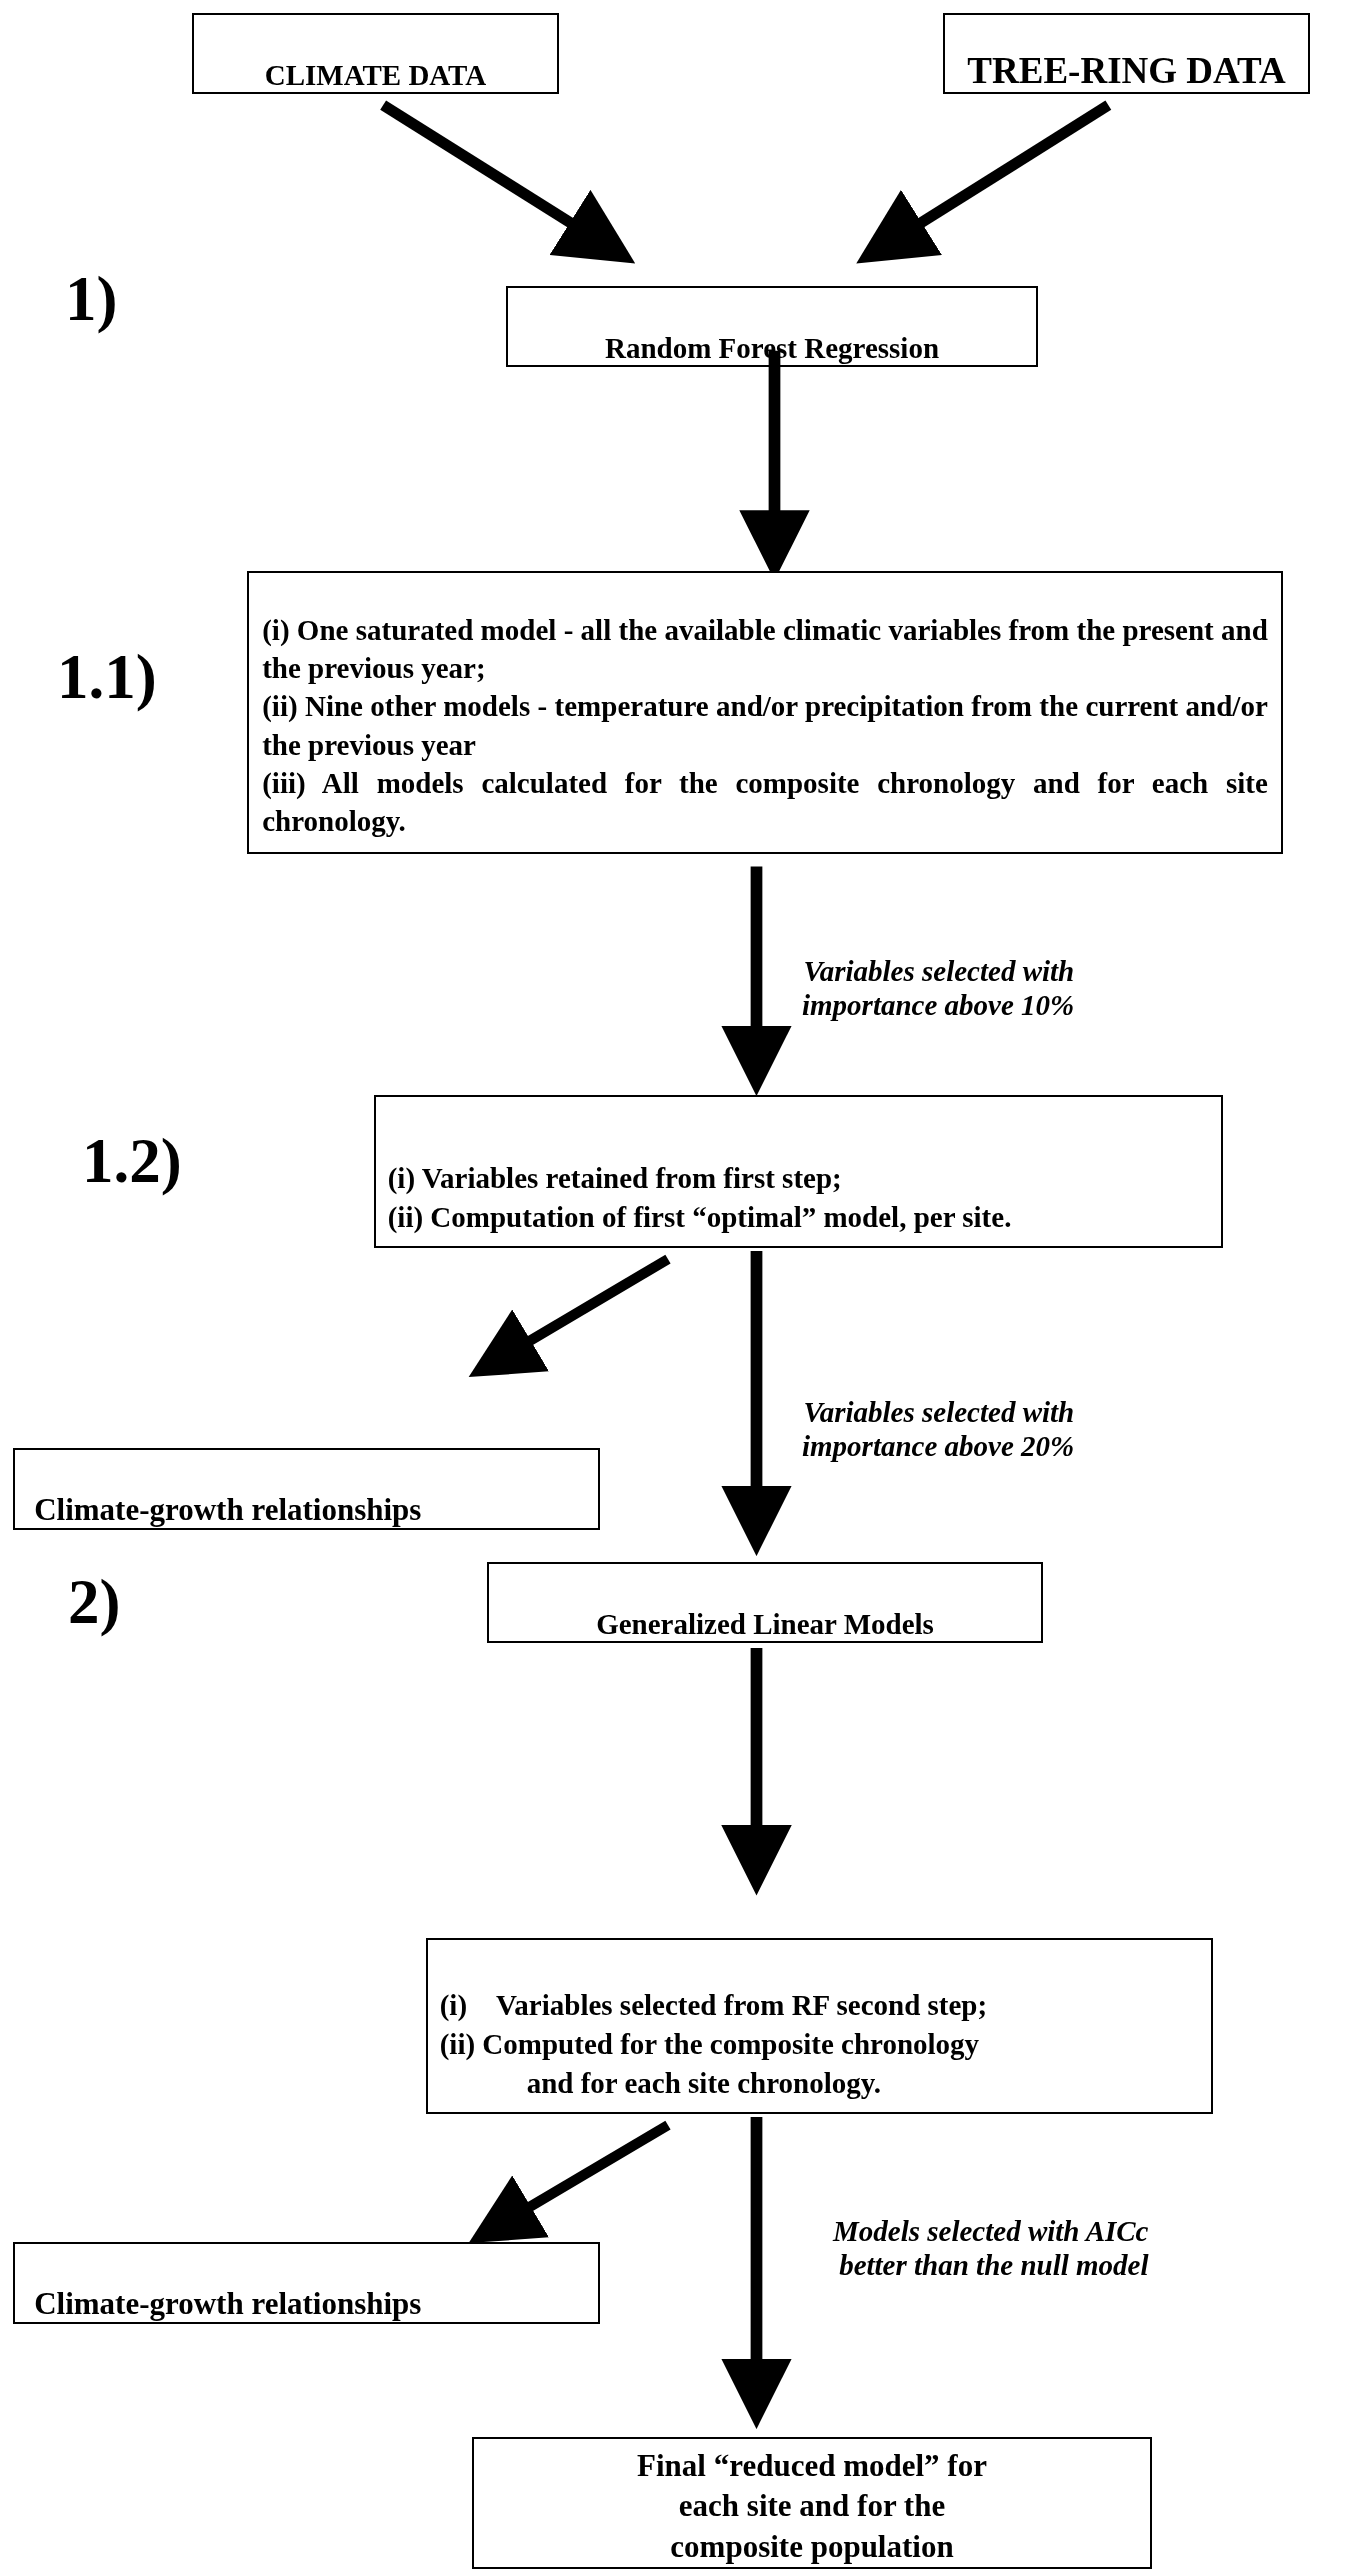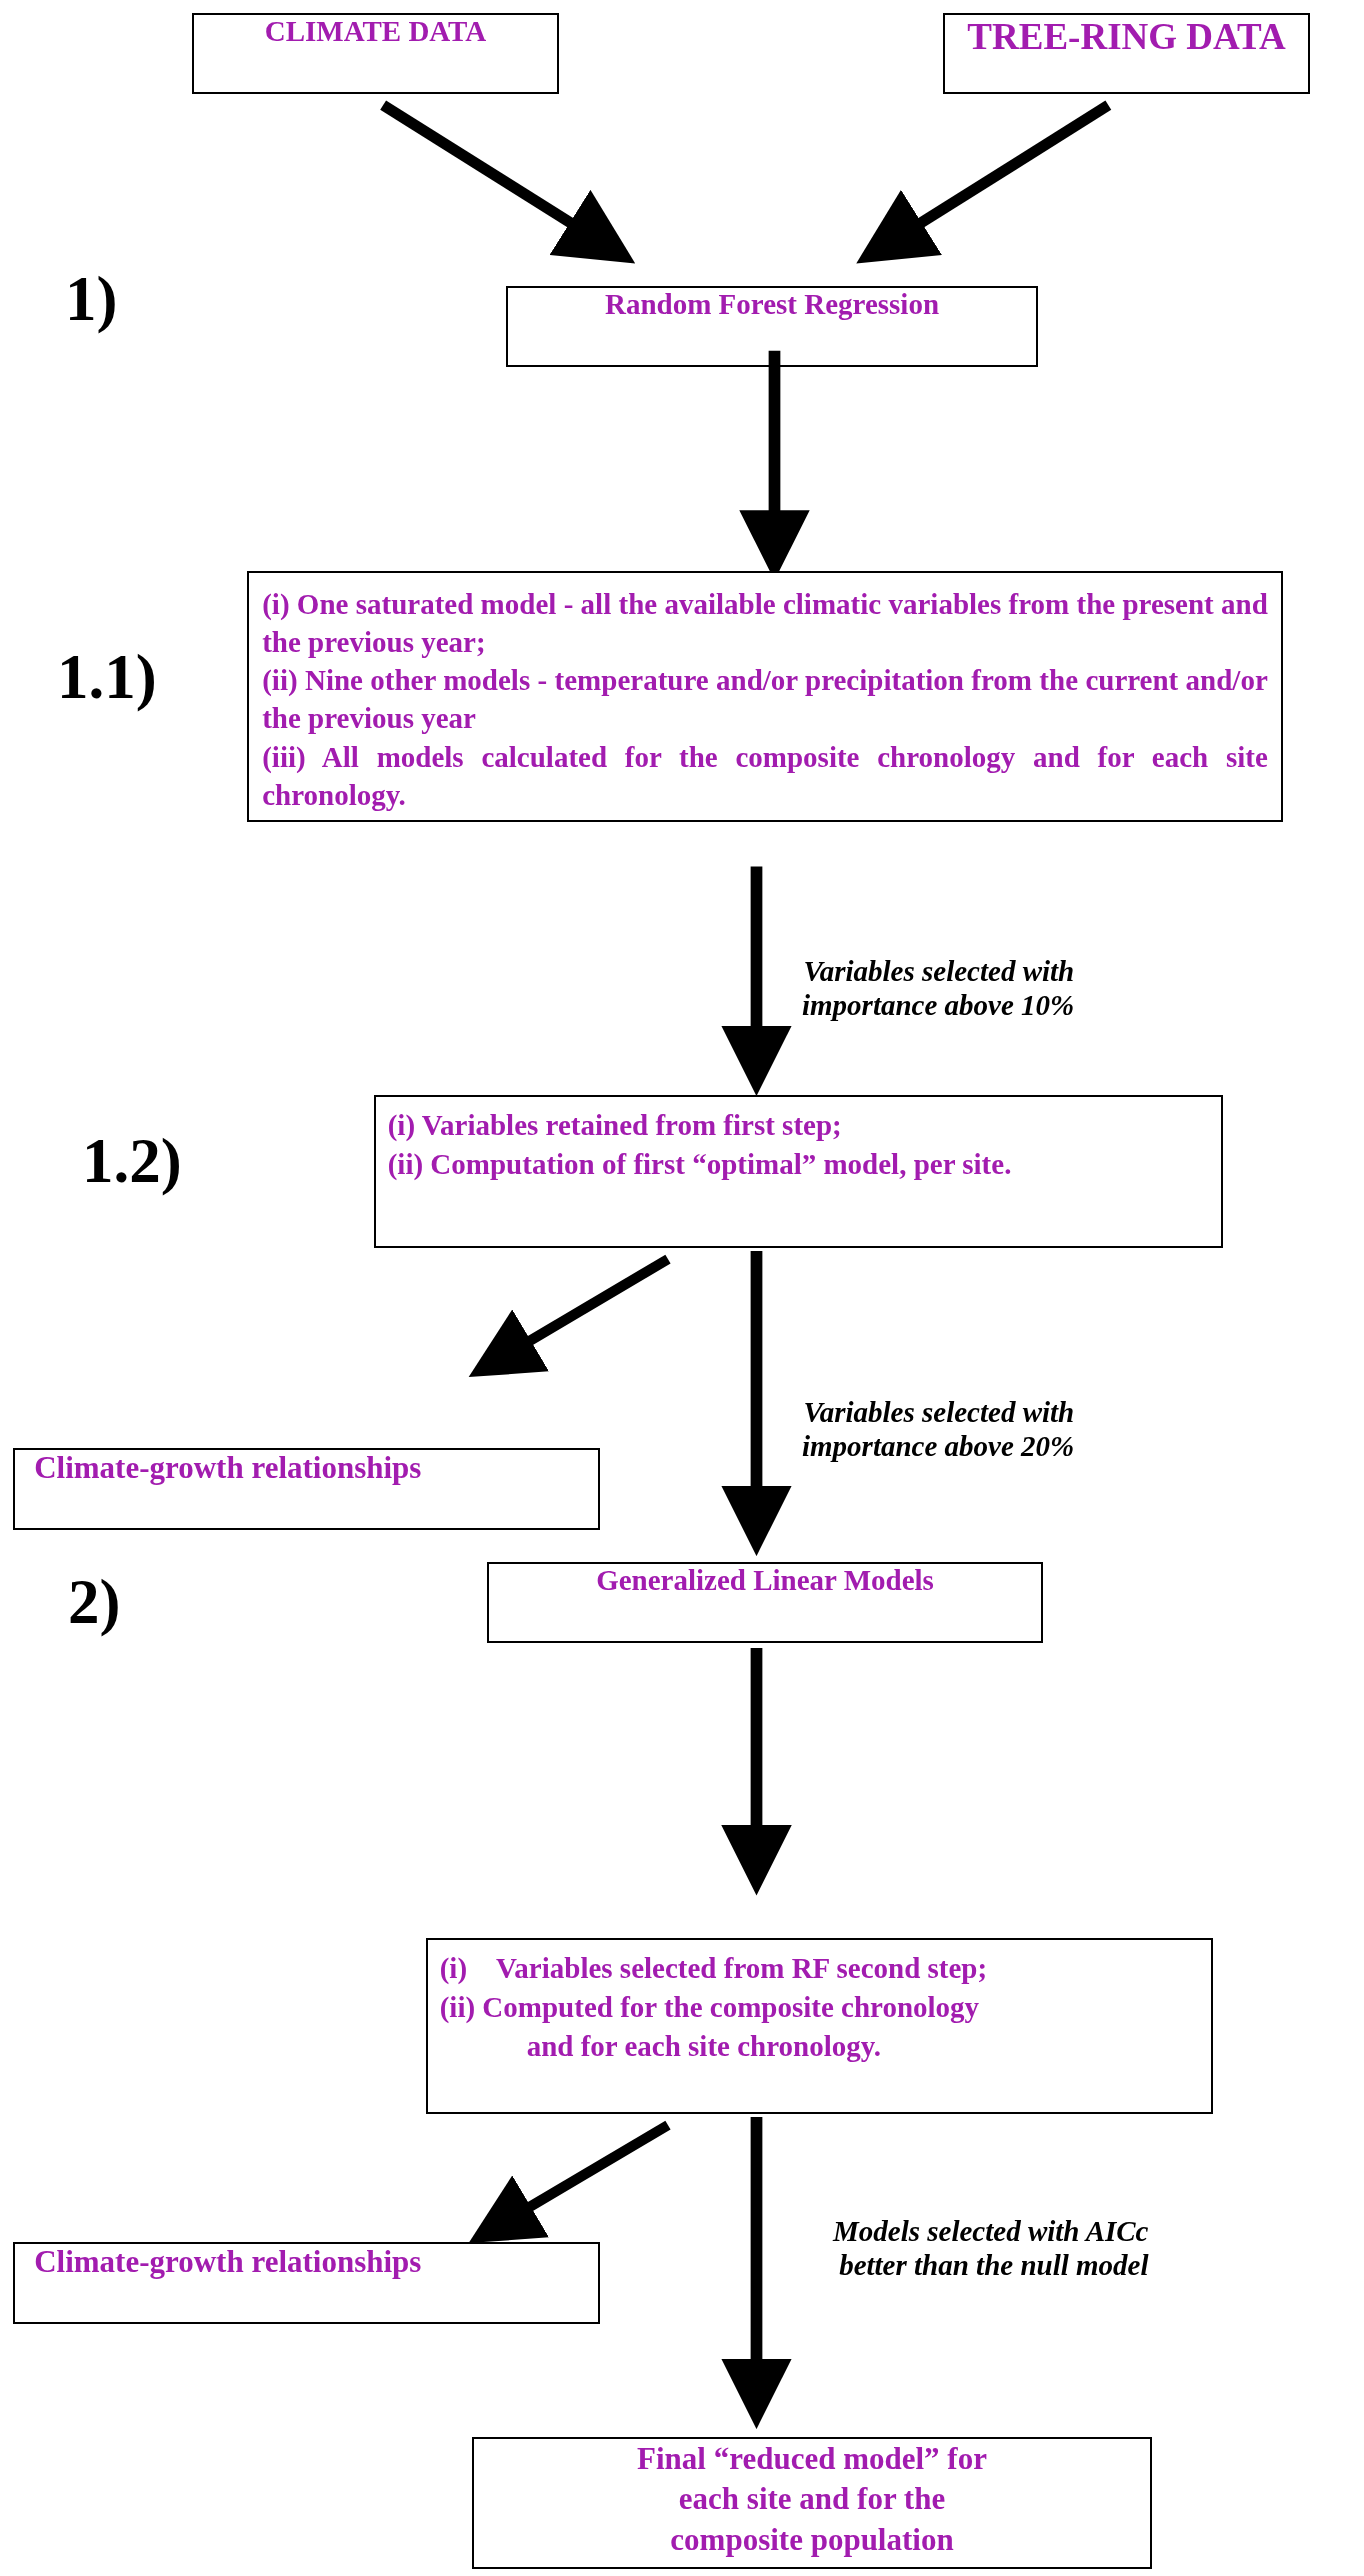--- a/index.html
+++ b/index.html
@@ -15,22 +15,22 @@
     font-family: "Liberation Serif", "DejaVu Serif", serif;
     color: #000000;
     overflow: hidden;
   }
   .box {
     position: absolute;
     box-sizing: border-box;
     border: 2.9px solid #000000;
     background: #ffffff;
     display: flex;
-    align-items: flex-start;
-    color: #a21caf;
+    align-items: flex-end;
+    color: #000000;
   }
   .box.center { justify-content: center; text-align: center; }
   .box.left   { justify-content: flex-start; text-align: left; }
   .box-text {
     display: block;
     width: 100%;
     white-space: pre-line;
   }
   .bold    { font-weight: bold; }
   .justify { text-align: justify; text-align-last: left; }
@@ -101,21 +101,21 @@
         <path d="M0,0 L6,3 L0,6 z" fill="#000"></path>
       </marker>
     </defs>
     <line x1="25" y1="8" x2="25" y2="270" stroke="#000" stroke-width="16" marker-end="url(#ah3)"></line>
   </svg>
 
   <div class="steplabel" style="left:57px; top:646px; font-size:63px;">
     <span>1.1)</span>
   </div>
 
-  <div class="box left" style="left:247px; top:571px; width:1036px; height:251px; font-size:29px;
+  <div class="box left" style="left:247px; top:571px; width:1036px; height:283px; font-size:29px;
               line-height:1.32; padding:11.7px 13.2px 11.7px 13.2px;">
     <span class="box-text bold justify">(i) One saturated model - all the available climatic variables from the present and the previous year;
 (ii) Nine other models - temperature and/or precipitation from the current and/or the previous year
 (iii) All models calculated for the composite chronology and for each site chronology.</span>
   </div>
 
   <svg class="arrow-svg" style="left:738px; top:862px; width:37px; height:220px;" viewBox="0 0 50 300">
     <defs>
       <marker id="ah4" markerWidth="6" markerHeight="6" refX="2.8" refY="3" orient="auto" markerUnits="strokeWidth">
         <path d="M0,0 L6,3 L0,6 z" fill="#000"></path>

